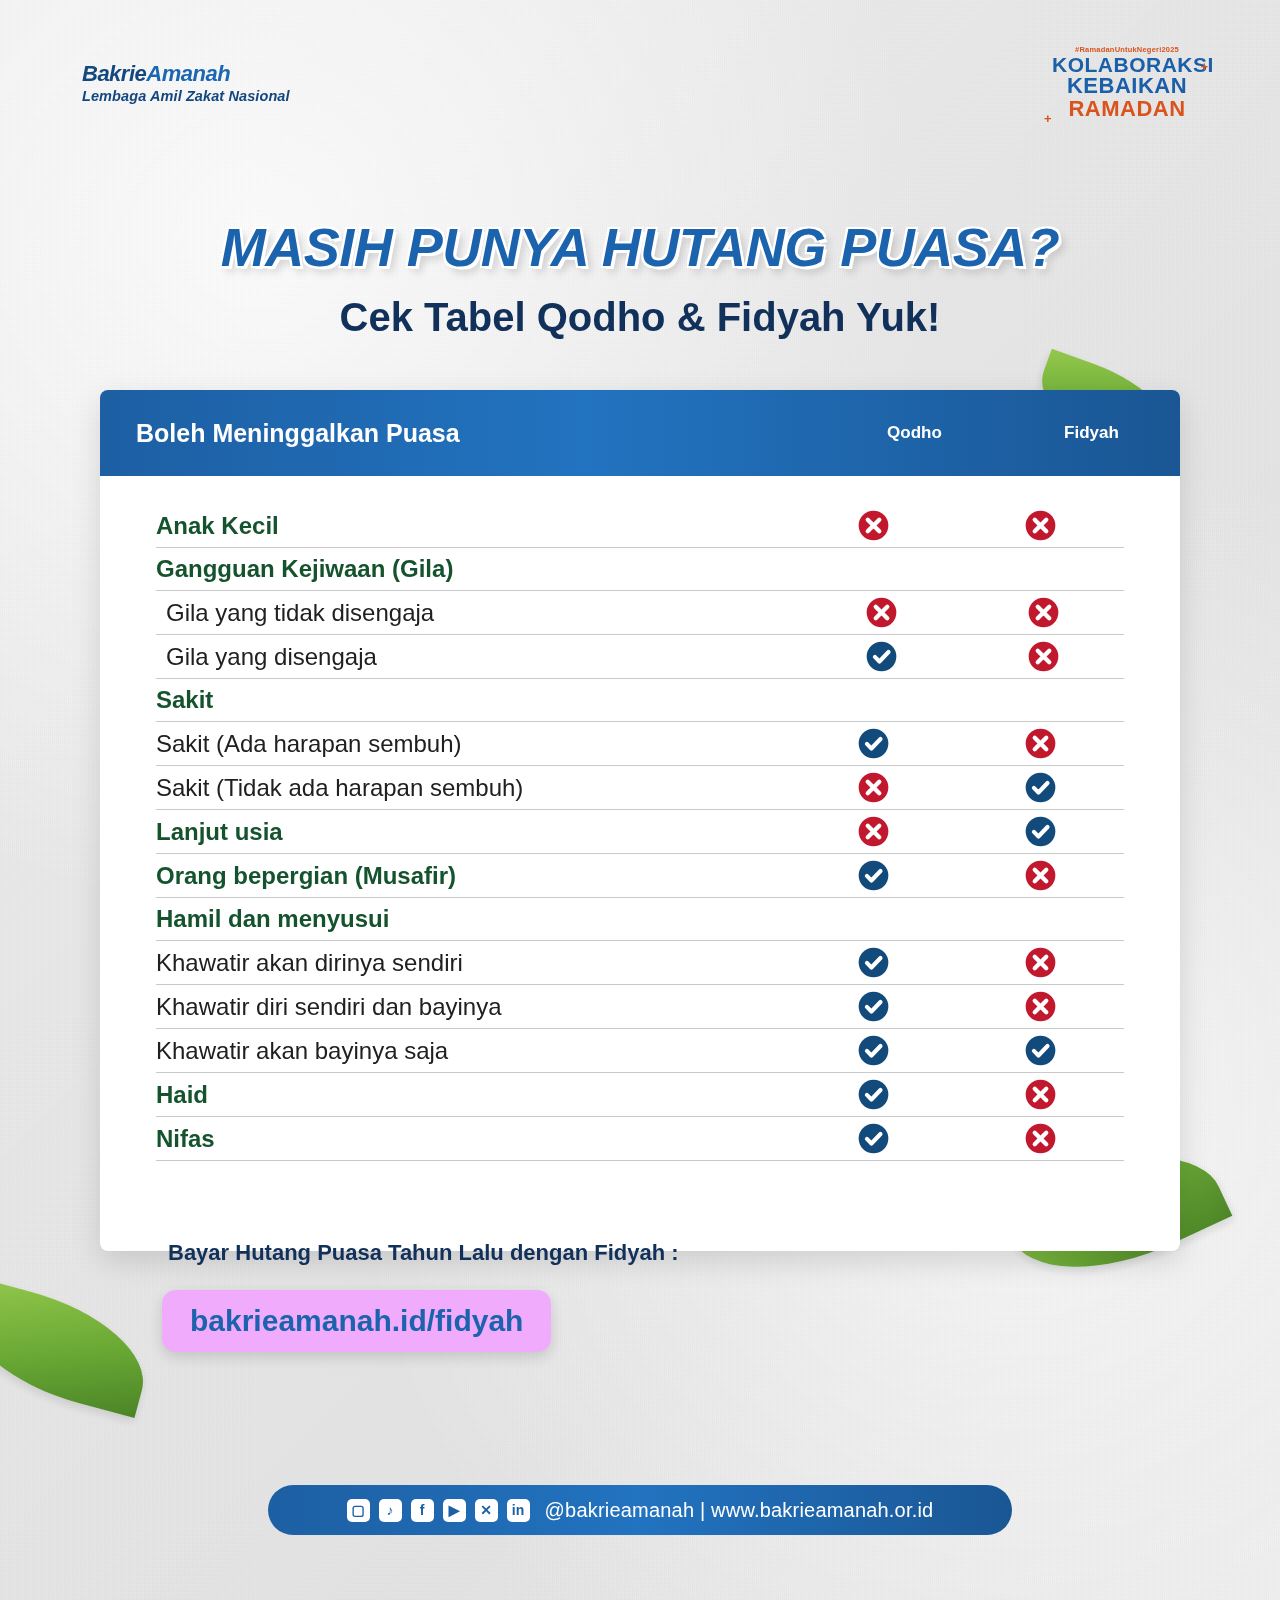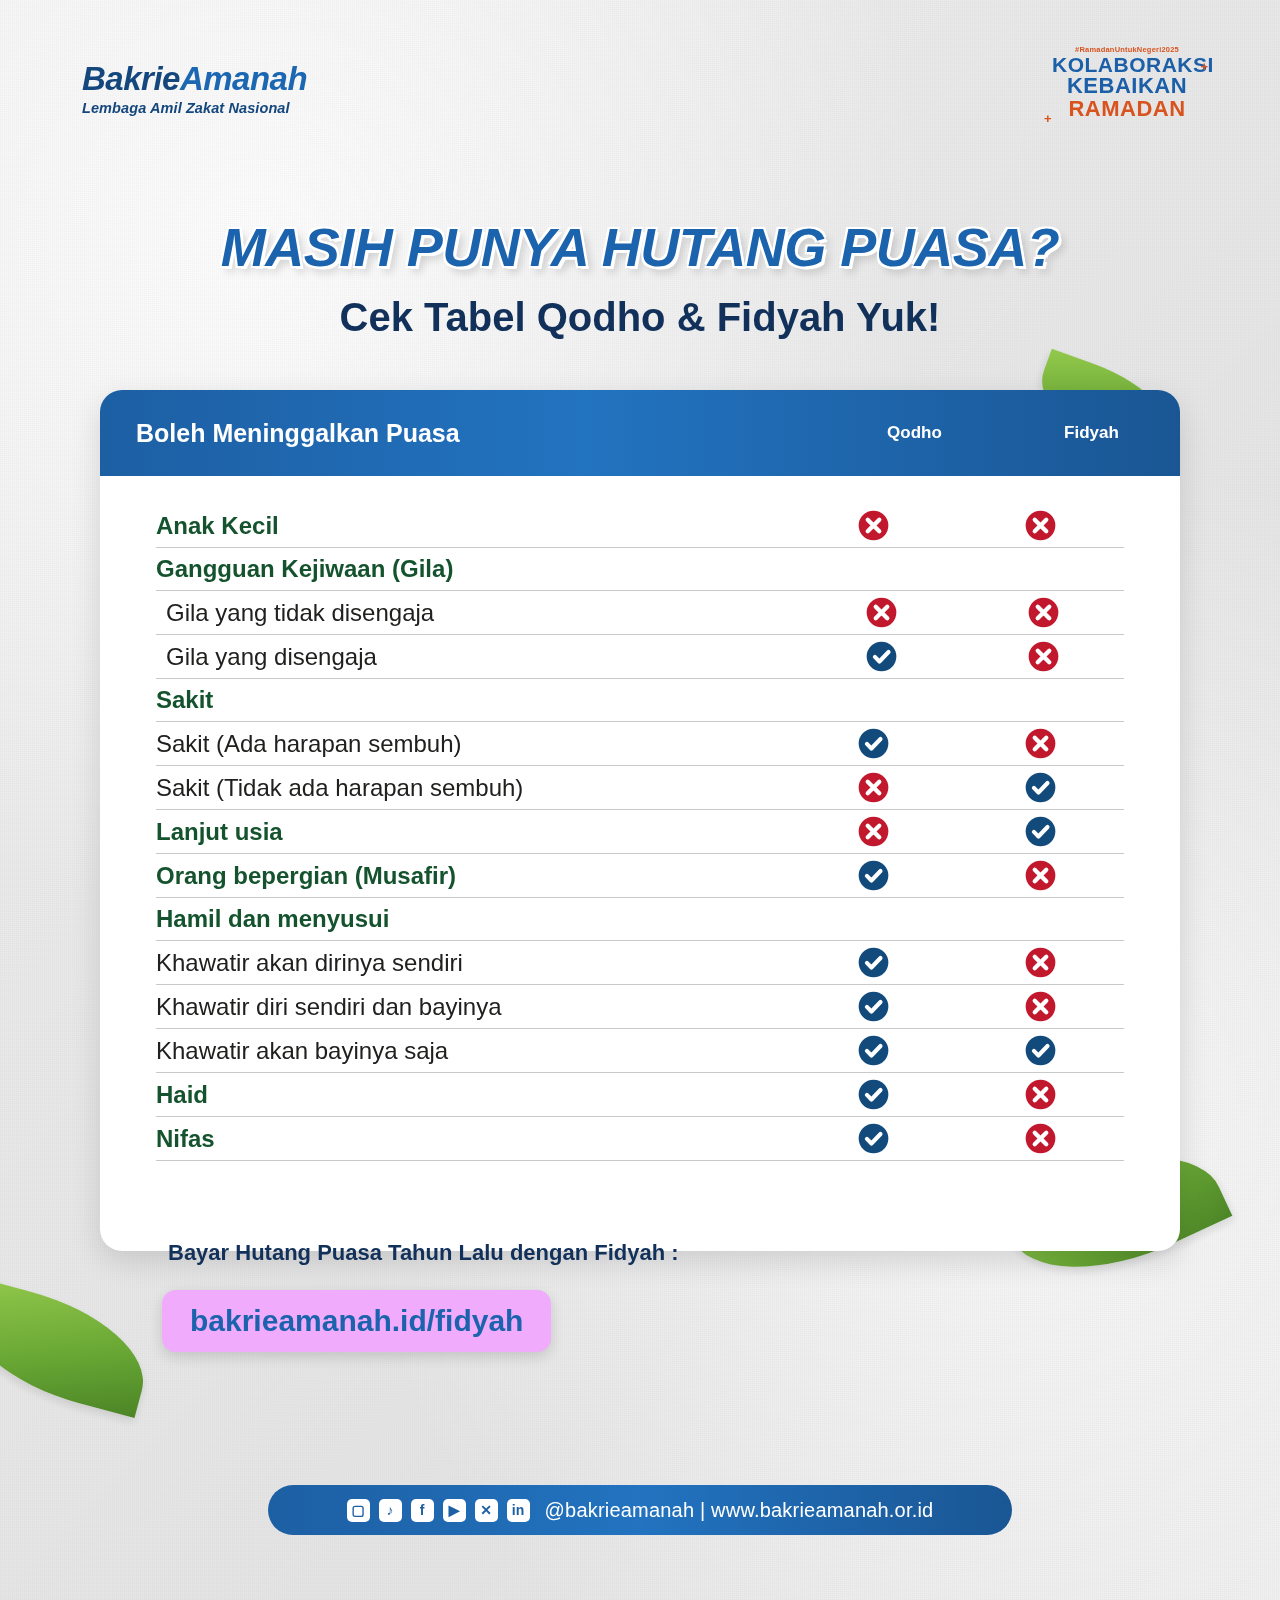--- a/index.html
+++ b/index.html
@@ -27,21 +27,21 @@
     pointer-events: none;
   }
 
   
   .brand {
     position: absolute;
     left: 82px;
     top: 62px;
   }
   .brand-name {
-    font-size: 33px;
+    font-size: 22px;
     font-weight: bold;
     font-style: italic;
     color: #14477d;
     letter-spacing: -0.5px;
     line-height: 1.05;
   }
   .brand-name .amanah { color: #1b67b2; font-weight: 600; }
   .brand-sub {
     margin-top: 3px;
     font-size: 14.5px;
@@ -123,21 +123,21 @@
   .leaf.l2 { width: 210px; height: 105px; right: 60px; top: 1160px; transform: rotate(-25deg); }
   .leaf.l3 { width: 190px; height: 95px; left: -40px; top: 1300px; transform: rotate(15deg); }
 
   
   .card {
     position: absolute;
     left: 100px;
     top: 390px;
     width: 1080px;
     background: #ffffff;
-    border-radius: 22px;
+    border-radius: 8px;
     box-shadow: 0 10px 30px rgba(0,0,0,0.13);
     overflow: hidden;
   }
   .thead {
     display: flex;
     align-items: center;
     height: 86px;
     background: linear-gradient(90deg, #1d5fa3 0%, #2273c0 45%, #1a5694 100%);
     color: #ffffff;
   }

